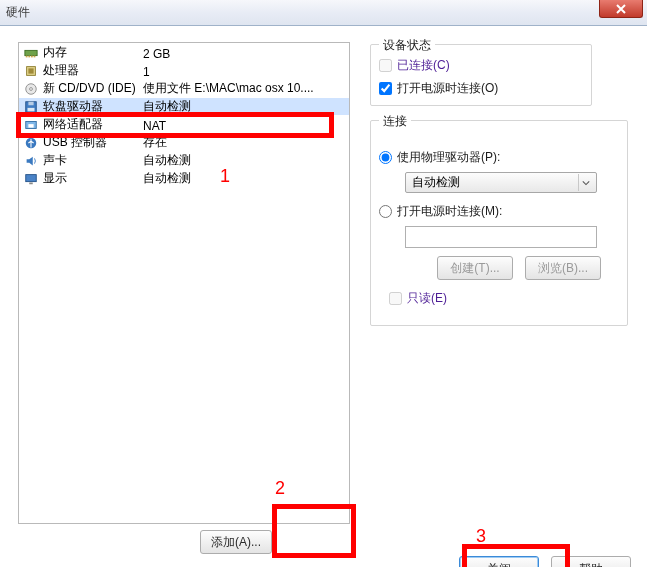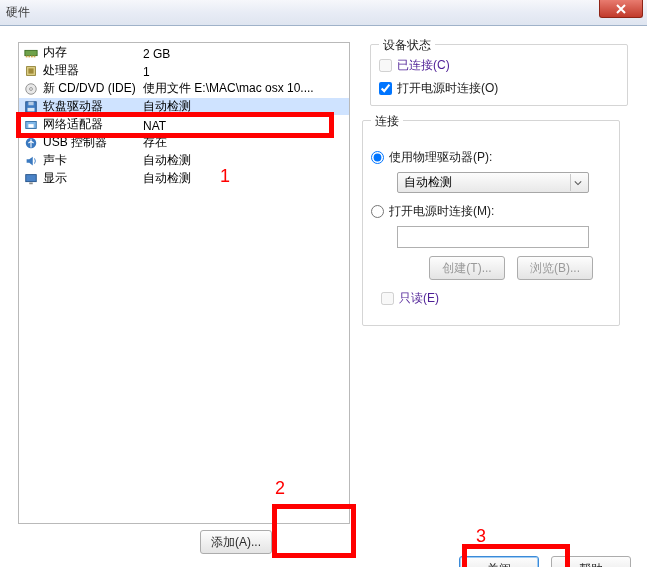--- a/index.html
+++ b/index.html
@@ -56,22 +56,22 @@
   .icon { width: 16px; height: 16px; display: inline-flex; align-items: center; justify-content: center; }
   .icon svg { width: 14px; height: 14px; }
 
   
   .group {
     position: absolute; border: 1px solid #d5d5d5; border-radius: 2px;
   }
   .group .legend {
     position: absolute; top: -8px; left: 8px; background: #fff; padding: 0 4px; color: #1b1b1b;
   }
-  .grp-status { left: 370px; top: 18px; width: 258px; height: 62px; }
-  .grp-conn   { left: 362px; top: 94px; width: 258px; height: 206px; }
+  .grp-status { left: 370px; top: 18px; width: 222px; height: 62px; }
+  .grp-conn   { left: 370px; top: 94px; width: 258px; height: 206px; }
 
   .chk-row, .rad-row { display: flex; align-items: center; gap: 5px; padding-left: 8px; margin-top: 6px; color: #1b1b1b; }
   .chk-row input[type=checkbox], .rad-row input[type=radio] { width: 13px; height: 13px; margin:0; }
   .chk-row.disabled, .chk-row.disabled input { color: #4c1d95; }
   .grp-status .chk-row:first-of-type { margin-top: 12px; }
 
   .combo {
     margin: 6px 0 0 34px; width: 192px; height: 21px;
     border: 1px solid #a7a7a7; background: linear-gradient(#fcfcfc,#e8e8e8);
     display: flex; align-items: center; justify-content: space-between; padding: 0 3px 0 6px;

